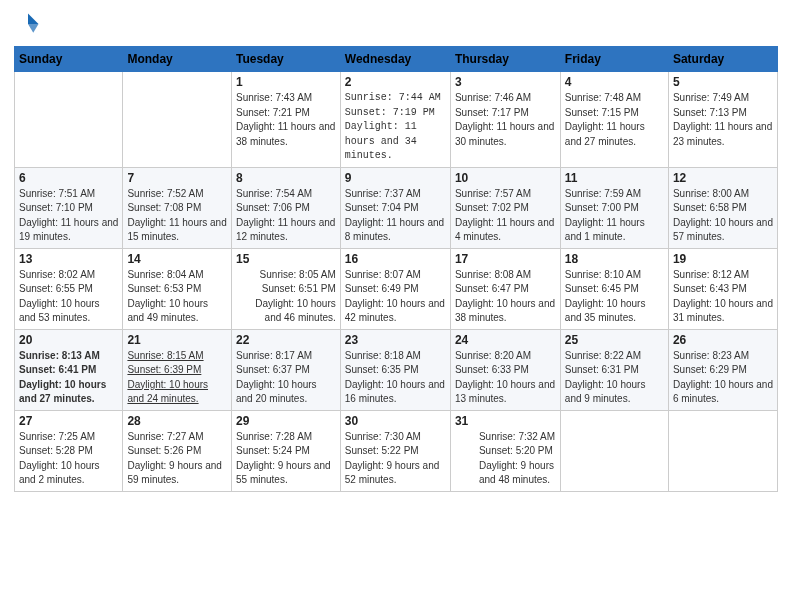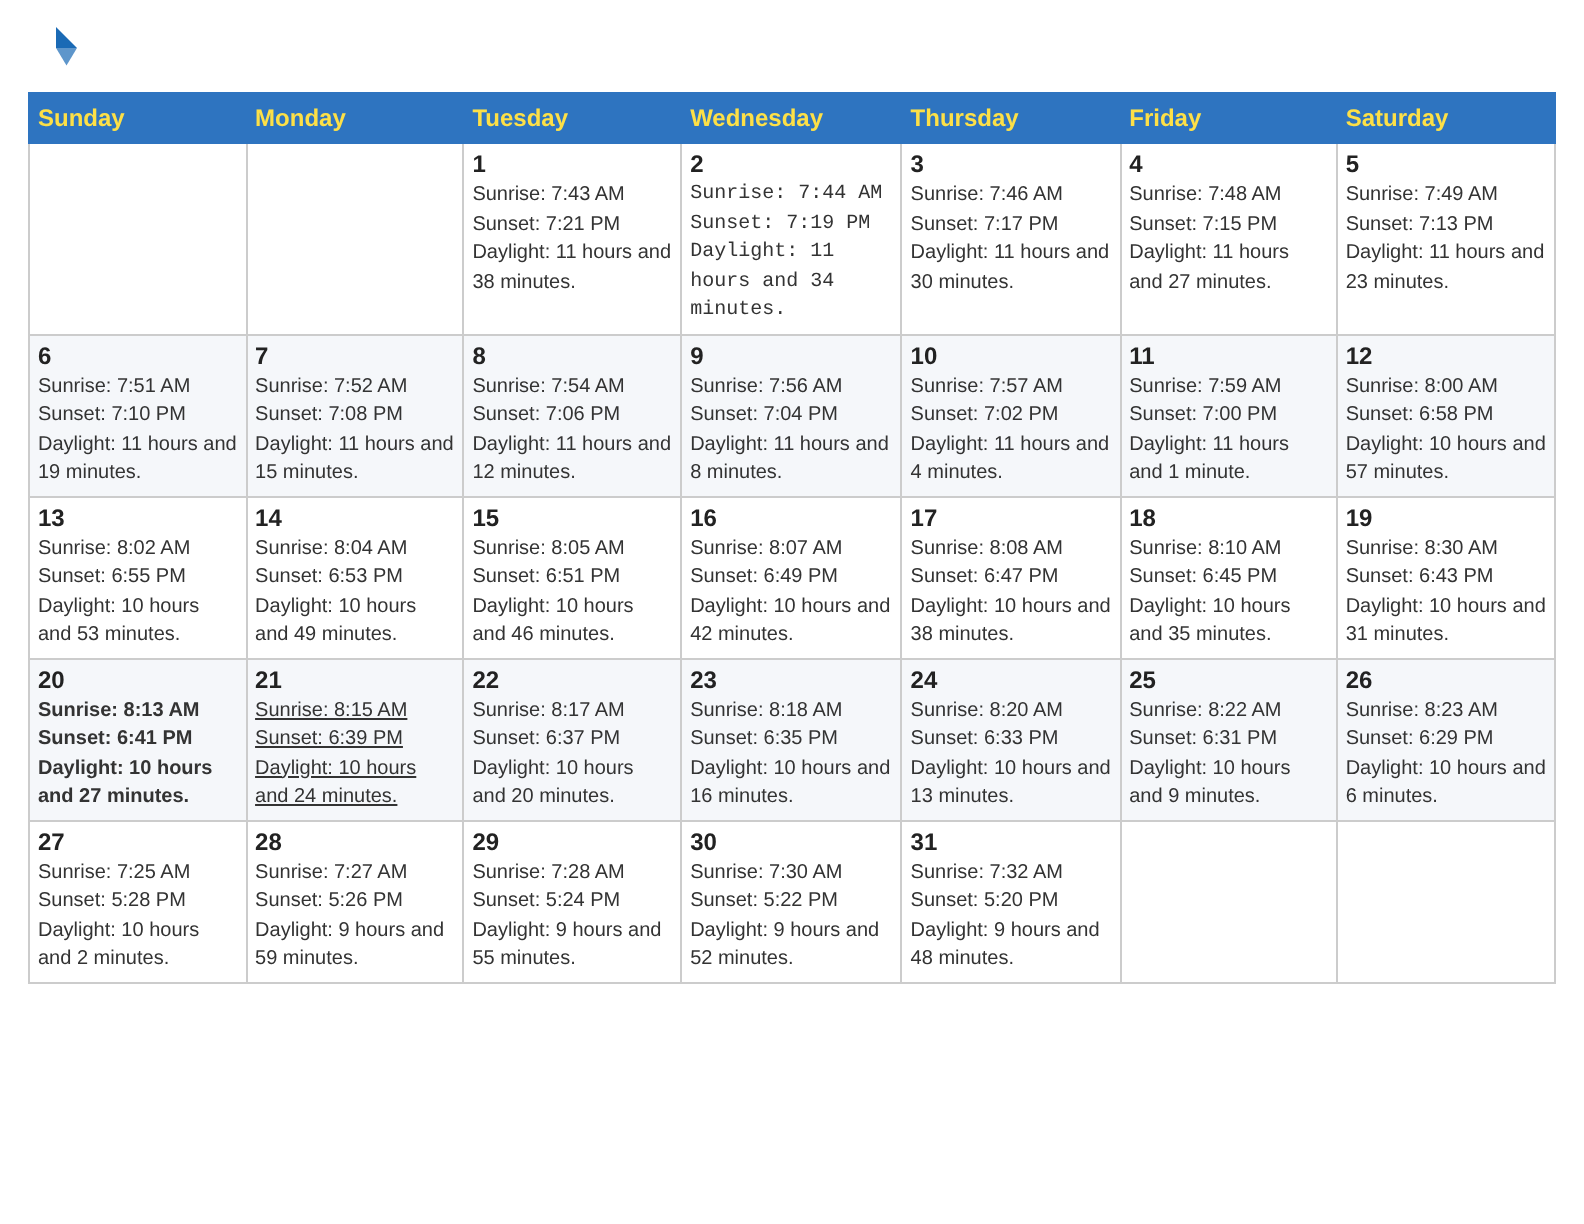--- a/index.html
+++ b/index.html
@@ -53,21 +53,21 @@
       font-size: 15px;
       color: #444;
     }
     .calendar-table {
       width: 100%;
       border-collapse: collapse;
       border: 1px solid #ccc;
     }
     .calendar-table th {
       background: #2e74c0;
-      color: #fde047;
+      color: #000000;
       font-size: 12px;
       padding: 5px 4px;
       text-align: left;
       border: 1px solid #2e74c0;
       font-weight: bold;
     }
     .calendar-table td {
       vertical-align: top;
       border: 1px solid #ccc;
       padding: 3px 4px;
@@ -178,21 +178,21 @@
 Daylight: 11 hours and 15 minutes.</div>
           </td>
           <td>
             <span class="day-num">8</span>
             <div class="day-info" style="white-space: pre-line;">Sunrise: 7:54 AM
 Sunset: 7:06 PM
 Daylight: 11 hours and 12 minutes.</div>
           </td>
           <td>
             <span class="day-num">9</span>
-            <div class="day-info" style="white-space: pre-line;">Sunrise: 7:56 AM
+            <div class="day-info" style="white-space: pre-line;">Sunrise: 7:37 AM
 Sunset: 7:04 PM
 Daylight: 11 hours and 8 minutes.</div>
           </td>
           <td>
             <span class="day-num">10</span>
             <div class="day-info" style="white-space: pre-line;">Sunrise: 7:57 AM
 Sunset: 7:02 PM
 Daylight: 11 hours and 4 minutes.</div>
           </td>
           <td>
@@ -216,21 +216,21 @@
 Daylight: 10 hours and 53 minutes.</div>
           </td>
           <td>
             <span class="day-num">14</span>
             <div class="day-info" style="white-space: pre-line;">Sunrise: 8:04 AM
 Sunset: 6:53 PM
 Daylight: 10 hours and 49 minutes.</div>
           </td>
           <td>
             <span class="day-num">15</span>
-            <div class="day-info" style="white-space: pre-line;">Sunrise: 8:05 AM
+            <div class="day-info" style="white-space: pre-line; text-align: right;">Sunrise: 8:05 AM
 Sunset: 6:51 PM
 Daylight: 10 hours and 46 minutes.</div>
           </td>
           <td>
             <span class="day-num">16</span>
             <div class="day-info" style="white-space: pre-line;">Sunrise: 8:07 AM
 Sunset: 6:49 PM
 Daylight: 10 hours and 42 minutes.</div>
           </td>
           <td>
@@ -240,21 +240,21 @@
 Daylight: 10 hours and 38 minutes.</div>
           </td>
           <td>
             <span class="day-num">18</span>
             <div class="day-info" style="white-space: pre-line;">Sunrise: 8:10 AM
 Sunset: 6:45 PM
 Daylight: 10 hours and 35 minutes.</div>
           </td>
           <td>
             <span class="day-num">19</span>
-            <div class="day-info" style="white-space: pre-line;">Sunrise: 8:30 AM
+            <div class="day-info" style="white-space: pre-line;">Sunrise: 8:12 AM
 Sunset: 6:43 PM
 Daylight: 10 hours and 31 minutes.</div>
           </td>
         </tr>
         <tr>
           <td>
             <span class="day-num">20</span>
             <div class="day-info" style="white-space: pre-line; font-weight: bold;">Sunrise: 8:13 AM
 Sunset: 6:41 PM
 Daylight: 10 hours and 27 minutes.</div>
@@ -316,21 +316,21 @@
 Daylight: 9 hours and 55 minutes.</div>
           </td>
           <td>
             <span class="day-num">30</span>
             <div class="day-info" style="white-space: pre-line;">Sunrise: 7:30 AM
 Sunset: 5:22 PM
 Daylight: 9 hours and 52 minutes.</div>
           </td>
           <td>
             <span class="day-num">31</span>
-            <div class="day-info" style="white-space: pre-line;">Sunrise: 7:32 AM
+            <div class="day-info" style="white-space: pre-line; margin-left: 24px;">Sunrise: 7:32 AM
 Sunset: 5:20 PM
 Daylight: 9 hours and 48 minutes.</div>
           </td>
           <td class="empty-cell"></td>
           <td class="empty-cell"></td>
         </tr>
       </tbody>
   </table>
 </div>
 

